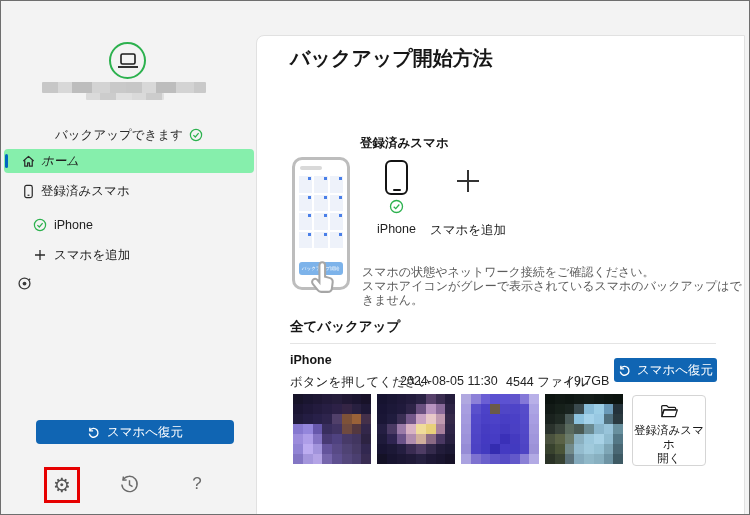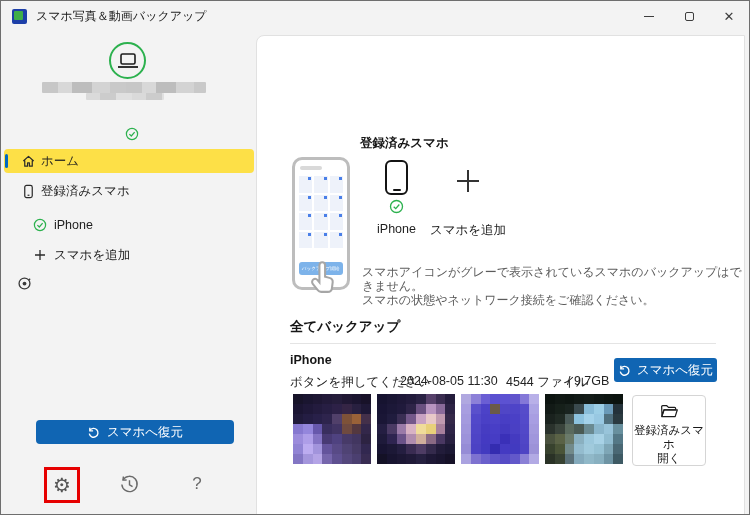--- a/index.html
+++ b/index.html
@@ -41,21 +41,21 @@
   }
   .blur-row2 {
     position: absolute; left: 84px; top: 62px; width: 78px; height: 7px;
     background: repeating-linear-gradient(90deg,#dadada 0 14px,#cccccc 14px 30px,#e0e0e0 30px 46px);
     border-radius: 1px;
   }
   .status-line { position: absolute; left: 0; top: 96px; width: 100%; text-align: center; font-size: 12.5px; color: #2c2c2c; }
   .status-line svg { vertical-align: -3px; margin-left: 6px; }
 
   .nav-row { position: absolute; left: 2px; width: 250px; height: 24px; display: flex; align-items: center; border-radius: 4px; }
-  .nav-row.selected { background: #fde047; }
+  .nav-row.selected { background: #86efac; font-style: italic; }
   .accent-bar { position: absolute; left: 1px; top: 5px; width: 3px; height: 14px; background: #0067c0; border-radius: 2px; }
   .nav-icon { display: flex; align-items: center; justify-content: center; width: 18px; }
   .nav-label { font-size: 12.5px; color: #1f1f1f; }
 
   .restore-btn {
     position: absolute; left: 34px; top: 389px; width: 198px; height: 24px;
     background: #1065b3; color: #fff; border: none; border-radius: 4px;
     font-size: 12.5px; display: flex; align-items: center; justify-content: center; gap: 7px; cursor: pointer;
     font-family: inherit;
   }
@@ -133,49 +133,33 @@
     font-size: 11.5px; line-height: 14px; color: #1a1a1a; text-align: center;
     font-family: inherit;
   }
   .folder-btn svg { margin-bottom: 4px; }
 </style>
 </head>
 <body>
 
 <div class="window">
 
-  <div class="titlebar">
-    <div class="app-icon">
-        <span class="sq1"></span>
-        <span class="sq2"></span>
-      </div>
-    <span class="app-title">スマホ写真＆動画バックアップ</span>
-    <div class="win-controls">
-      <div class="win-btn">
-          <span class="glyph-min"></span>
-        </div>
-      <div class="win-btn">
-          <span class="glyph-max"></span>
-        </div>
-      <div class="win-btn glyph-close">✕</div>
-    </div>
-  </div>
 
   <div class="sidebar">
 
     <div class="laptop-ring">
       <svg width="24" height="20" viewBox="0 0 24 20">
         <rect x="5" y="3" width="14" height="10" rx="1.5" fill="none" stroke="#1c1c1c" stroke-width="1.6"></rect>
         <line x1="2" y1="16" x2="22" y2="16" stroke="#1c1c1c" stroke-width="1.8"></line>
       </svg>
     </div>
     <div class="blur-row1"></div>
     <div class="blur-row2"></div>
     <div class="status-line">
-      <svg width="14" height="14" viewBox="0 0 16 16">
+      <span>バックアップできます</span><svg width="14" height="14" viewBox="0 0 16 16">
         <circle cx="8" cy="8" r="6.4" fill="none" stroke="#2cb14e" stroke-width="1.4"></circle>
         <path d="M5 8.2 L7.2 10.3 L11 5.9" fill="none" stroke="#2cb14e" stroke-width="1.4"></path>
       </svg>
     </div>
 
     <div class="nav-row selected" style="top:118px;">
       <span class="accent-bar"></span>
       <span class="nav-icon" style="margin-left:15px;">
         <svg width="15" height="15" viewBox="0 0 16 16">
             <path d="M2.5 7.5 L8 2.5 L13.5 7.5 M4 6.8 V13 H7 V9.5 H9 V13 H12 V6.8" fill="none" stroke="#2a2a2a" stroke-width="1.3" stroke-linejoin="round"></path>
@@ -238,20 +222,21 @@
       <svg width="21" height="21" viewBox="0 0 22 22">
         <path d="M4.2 6.2 A8 8 0 1 1 3 11" fill="none" stroke="#6a6a6a" stroke-width="1.5"></path>
         <path d="M4.6 2.6 L4.2 6.4 L8 6.2" fill="none" stroke="#6a6a6a" stroke-width="1.5"></path>
         <path d="M11 6.5 V11.3 L14.2 13.2" fill="none" stroke="#6a6a6a" stroke-width="1.5"></path>
       </svg>
     </div>
     <div class="help-btn">?</div>
   </div>
 
   <div class="card">
+    <div class="main-title">バックアップ開始方法</div>
 
     <div class="reg-label">登録済みスマホ</div>
 
     <div class="mini-phone">
       <span class="mini-header"></span>
       <div class="mini-grid">
         <i></i>
           <i></i>
           <i></i>
           <i></i>
@@ -278,22 +263,22 @@
           <circle cx="8" cy="8" r="6.4" fill="none" stroke="#2cb14e" stroke-width="1.4"></circle>
           <path d="M5 8.2 L7.2 10.3 L11 5.9" fill="none" stroke="#2cb14e" stroke-width="1.4"></path>
         </svg>
     </div>
     <div class="dev-name">iPhone</div>
 
     <div class="add-plus"></div>
     <div class="add-label">スマホを追加</div>
 
     <div class="reg-notes">
+      <div>スマホの状態やネットワーク接続をご確認ください。</div>
       <div>スマホアイコンがグレーで表示されているスマホのバックアップはできません。</div>
-      <div>スマホの状態やネットワーク接続をご確認ください。</div>
     </div>
 
     <div class="hist-title">全てバックアップ</div>
     <div class="hist-divider"></div>
     <div class="hist-device">iPhone</div>
     <div class="hist-info">
       <span class="i-label">ボタンを押してください</span>
       <span class="i-time">2024-08-05 11:30</span>
       <span class="i-files">4544 ファイル</span>
       <span class="i-size">/ 9.7GB</span>

